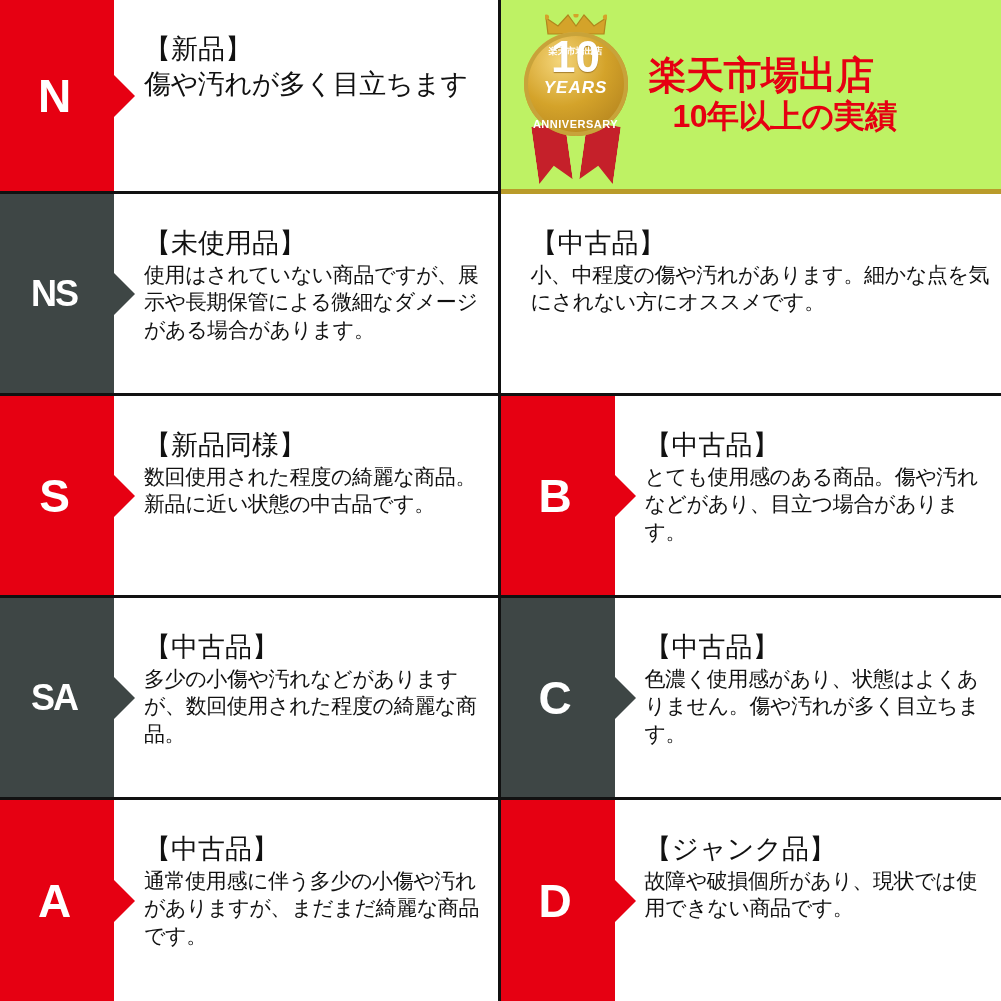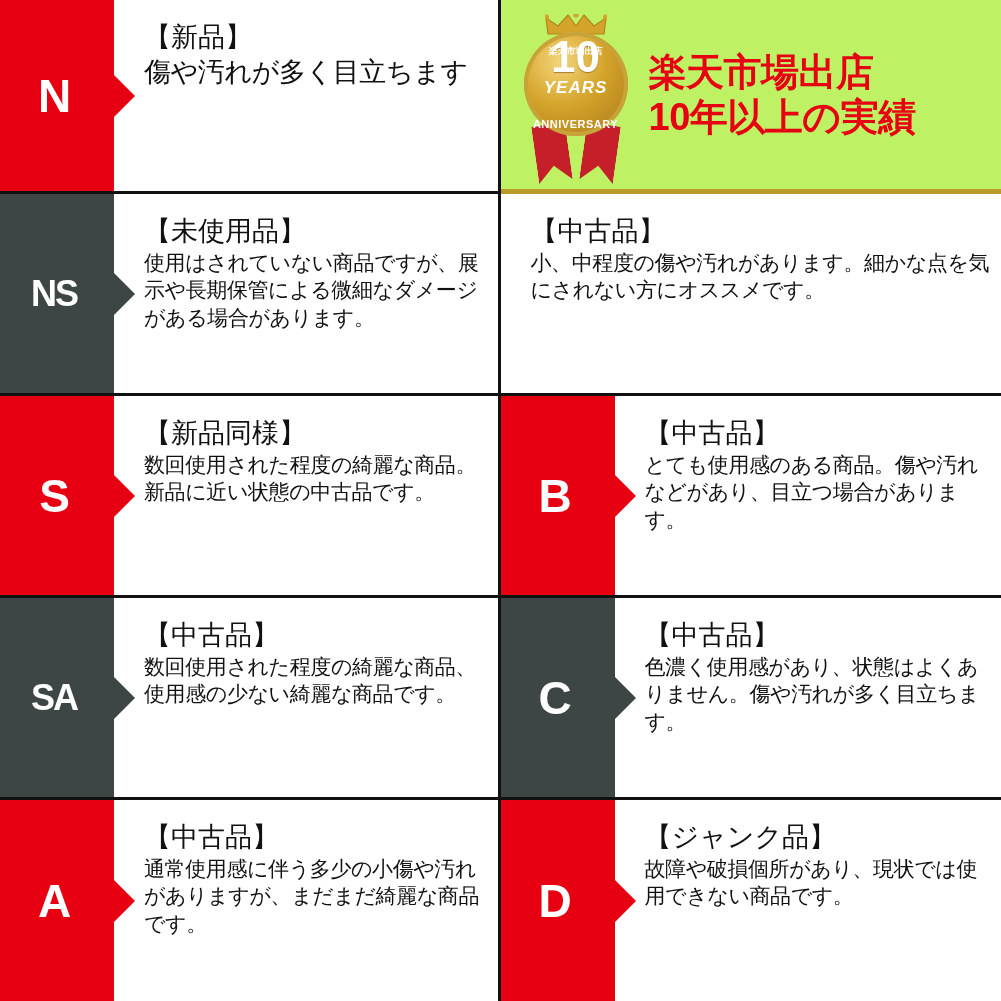--- a/index.html
+++ b/index.html
@@ -67,21 +67,21 @@
     width: 0; height: 0;
     border-top: 22px solid transparent;
     border-bottom: 22px solid transparent;
     border-left: 22px solid #e60012;
   }
   .badge.gray::after { border-left-color: #3e4645; }
 
   
   .cell-text {
     flex: 1 1 auto;
-    padding: 20px 10px 10px 30px;
+    padding: 32px 10px 10px 30px;
     display: flex;
     flex-direction: column;
     justify-content: flex-start;
   }
   .cell-title {
     font-size: 27px;
     line-height: 1.26;
     color: #111111;
     font-weight: normal;
     white-space: nowrap;
@@ -172,23 +172,24 @@
     margin-left: 14px;
     color: #e60012;
     font-weight: bold;
   }
   .anniv-text .line1 {
     font-size: 38px;
     line-height: 1.18;
     letter-spacing: -0.5px;
   }
   .anniv-text .line2 {
-    font-size: 38px;
+    font-size: 32px;
     line-height: 1.18;
     letter-spacing: -0.5px;
+    margin-left: 24px;
   }
 </style>
 </head>
 <body>
 
 <div id="grade-chart">
   <div class="grid">
 
     <div class="cell">
       <div class="badge red">
@@ -261,21 +262,21 @@
         <div class="cell-body">とても使用感のある商品。傷や汚れなどがあり、目立つ場合があります。</div>
       </div>
     </div>
 
     <div class="cell">
       <div class="badge gray">
         <span class="letter two">SA</span>
       </div>
       <div class="cell-text">
         <div class="cell-title">【中古品】</div>
-        <div class="cell-body">数回使用された程度の綺麗な商品、使用感の少ない綺麗な商品です。</div>
+        <div class="cell-body">多少の小傷や汚れなどがありますが、数回使用された程度の綺麗な商品。</div>
       </div>
     </div>
 
     <div class="cell col-right">
       <div class="badge gray">
         <span class="letter">C</span>
       </div>
       <div class="cell-text">
         <div class="cell-title">【中古品】</div>
         <div class="cell-body">色濃く使用感があり、状態はよくありません。傷や汚れが多く目立ちます。</div>

